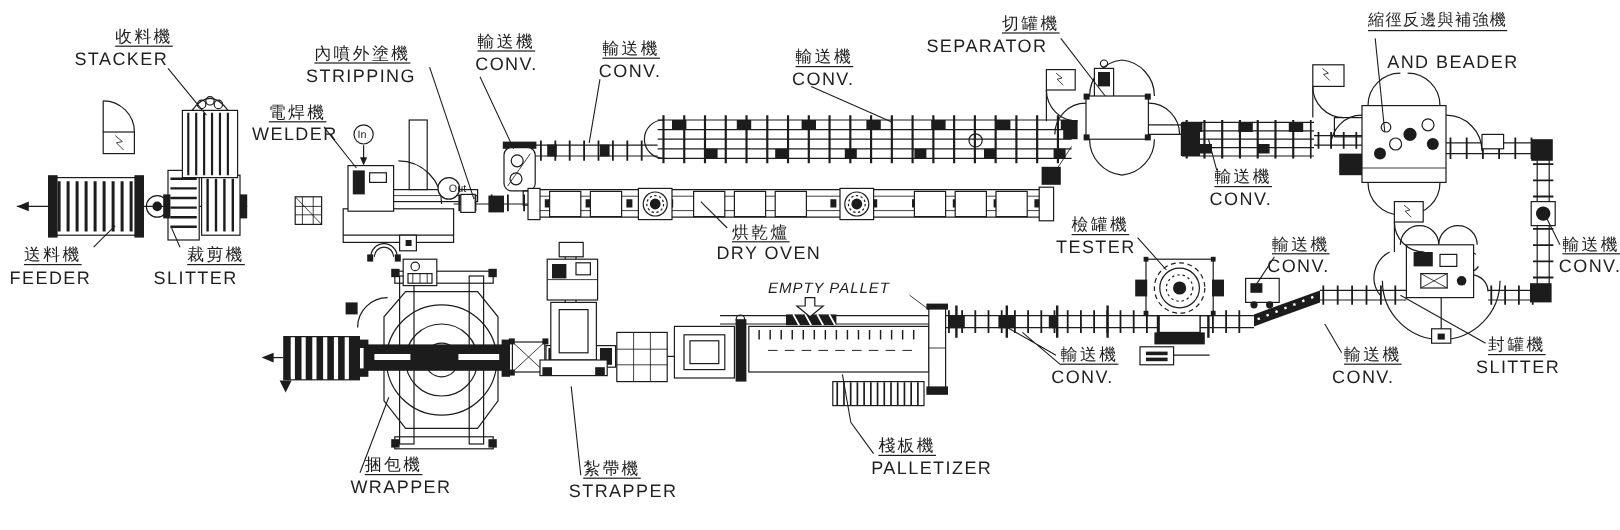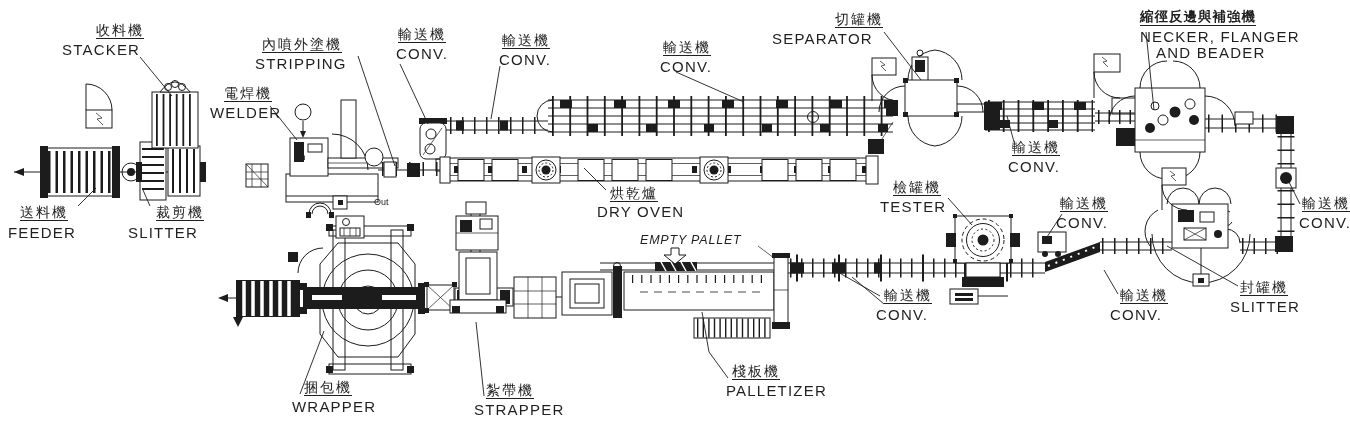--- a/index.html
+++ b/index.html
@@ -5,24 +5,24 @@
   html,body{margin:0;padding:0;background:#fff;}
   #stage{position:relative;width:1350px;height:442px;background:#ffffff;overflow:hidden;
          font-family:"Liberation Sans",sans-serif;}
   #art{position:absolute;left:0;top:0;}
   .s{stroke:#1c1c1c;stroke-width:1;fill:none;}
   .sw{stroke:#1c1c1c;stroke-width:1;fill:#ffffff;}
   .f{fill:#1c1c1c;stroke:none;}
   .thin{stroke:#1c1c1c;stroke-width:.7;fill:none;}
   .lbl{position:absolute;color:#1f1f1f;white-space:nowrap;line-height:1;}
   .zh{font-size:14px;letter-spacing:2px;border-bottom:1.3px solid #1f1f1f;padding-bottom:1px;}
-  .zhn{font-size:13.5px;letter-spacing:1px;border-bottom:1.3px solid #1f1f1f;padding-bottom:1px;font-weight:bold;}
+  .zhn{font-size:13.5px;letter-spacing:1px;border-bottom:1.3px solid #1f1f1f;padding-bottom:1px;}
   .en{font-size:15px;letter-spacing:1.2px;}
   .ens{font-size:12.5px;letter-spacing:.8px;font-style:italic;}
-  .tiny{font-size:9px;letter-spacing:0;margin-top:45px;}
+  .tiny{font-size:9px;letter-spacing:0;}
 </style>
 </head>
 <body>
 
 <div id="stage">
 
 <svg id="art" width="1350" height="442" viewBox="0 0 1350 442">
 
   <g>
     <line class="s" x1="14" y1="172" x2="206" y2="172"></line>
@@ -401,21 +401,20 @@
   <div class="lbl zh" style="left:502px;top:33px">輸送機</div>
   <div class="lbl en" style="left:499px;top:52px">CONV.</div>
 
   <div class="lbl zh" style="left:663px;top:40px">輸送機</div>
   <div class="lbl en" style="left:660px;top:59px">CONV.</div>
 
   <div class="lbl zh" style="left:835px;top:12px">切罐機</div>
   <div class="lbl en" style="left:772px;top:31px">SEPARATOR</div>
 
   <div class="lbl zhn" style="left:1140px;top:10px">縮徑反邊與補強機</div>
-  <div class="lbl en" style="left:1140px;top:29px">NECKER, FLANGER</div>
   <div class="lbl en" style="left:1156px;top:45px">AND BEADER</div>
 
   <div class="lbl zh" style="left:1012px;top:140px">輸送機</div>
   <div class="lbl en" style="left:1008px;top:159px">CONV.</div>
 
   <div class="lbl zh" style="left:1302px;top:196px">輸送機</div>
   <div class="lbl en" style="left:1299px;top:215px">CONV.</div>
 
   <div class="lbl zh" style="left:610px;top:186px">烘乾爐</div>
   <div class="lbl en" style="left:597px;top:204px">DRY OVEN</div>

